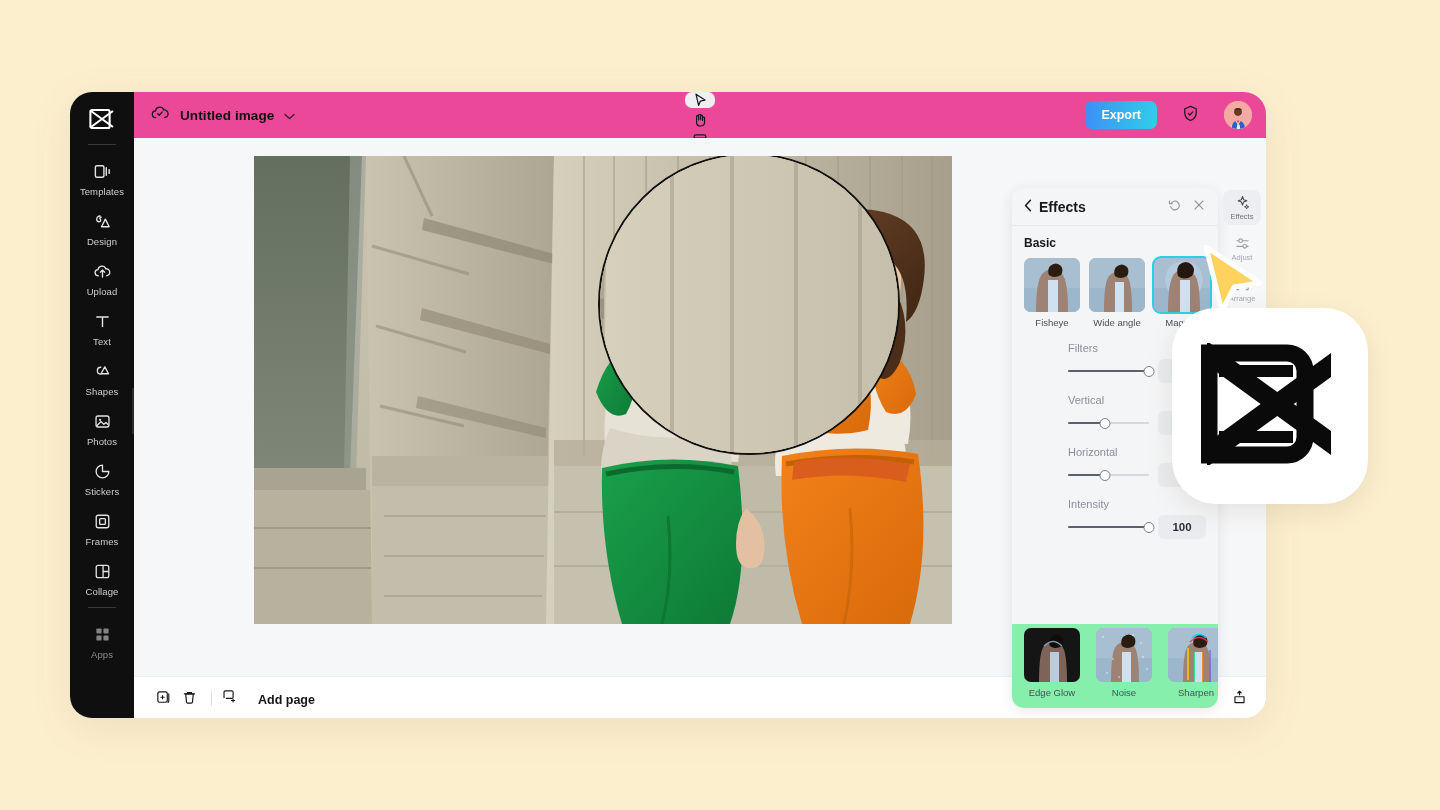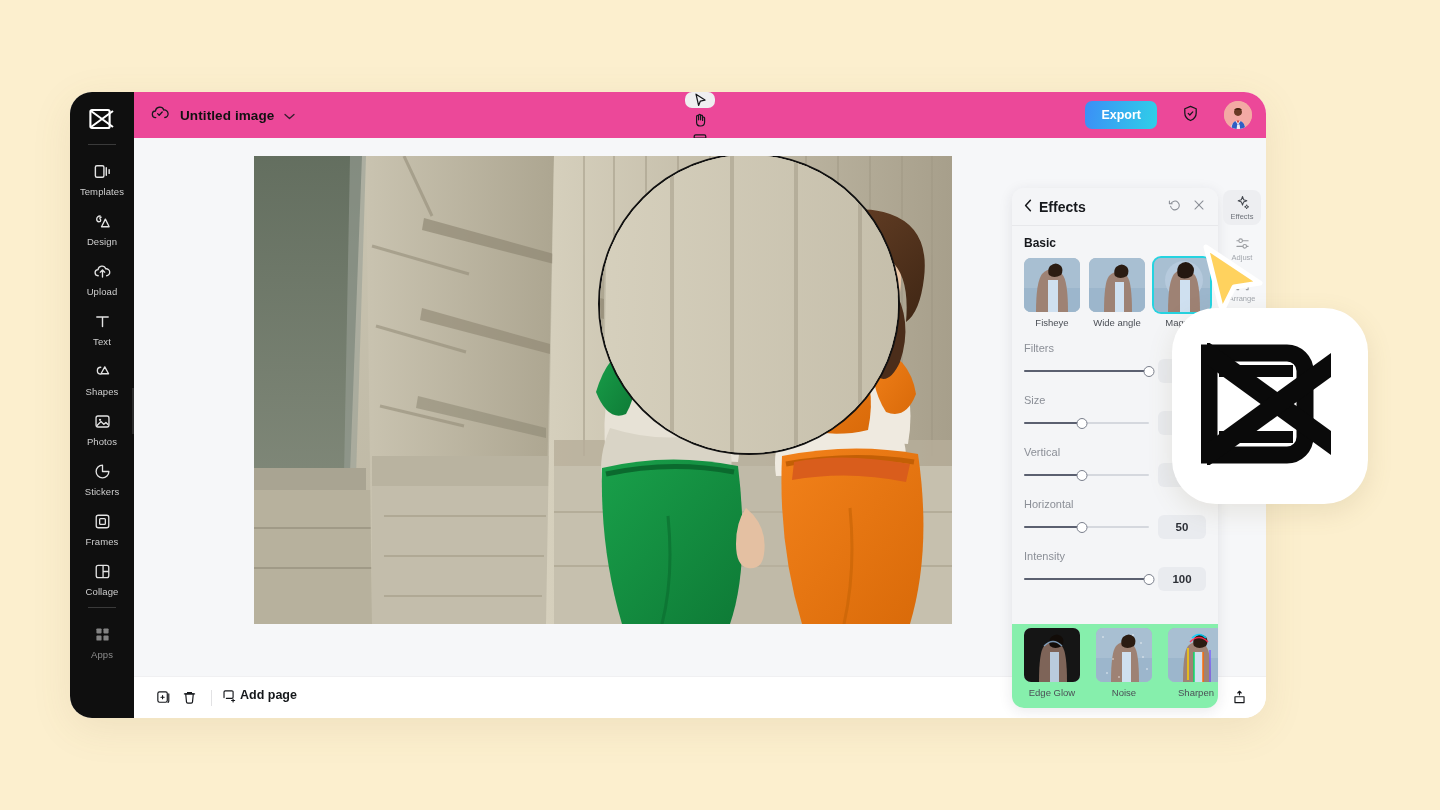--- a/index.html
+++ b/index.html
@@ -148,21 +148,21 @@
     width: 56px; height: 54px; border-radius: 7px; overflow: hidden;
     position: relative; background: #9fb4c6;
   }
   .thumb.sel .img { box-shadow: 0 0 0 2px #25D3E0; }
   .thumb .cap {
     font-size: 9.5px; color: #4b4f56; text-align: center;
     margin-top: 5px; white-space: nowrap; overflow:hidden; text-overflow: ellipsis;
   }
 
   .sliders { margin-top: 14px; }
-  .slider-row { margin-bottom: 11px; }
+  .slider-row { margin-bottom: 11px; margin-left: 44px; }
   .slider-lb { font-size: 11px; color: #8b8f97; margin-bottom: 5px; }
   .slider-line { display: flex; align-items: center; gap: 9px; }
   .track {
     position: relative; flex: 1; height: 14px; display:flex; align-items:center;
     cursor: pointer;
   }
   .track::before {
     content:""; position:absolute; left:0; right:0; height: 2px;
     background:#D5D8DE; border-radius: 2px;
   }
@@ -198,21 +198,21 @@
   .trail-item.dim svg { opacity:.5 }
   .trail-item.dim .tl { color:#a2a6ad }
 
   
   .bottombar {
     height: 42px; background:#fff; display:flex; align-items:center;
     padding: 0 14px 0 16px; flex: 0 0 42px; border-top: 1px solid #F0F0F2;
   }
   .bb-btn { width:26px; height:26px; display:flex; align-items:center; justify-content:center; cursor:pointer; border-radius:6px;}
   .bb-div { width:1px; height:16px; background:#E2E2E4; margin: 0 9px; }
-  .add-page { display:flex; align-items:flex-start; gap:3px; cursor:pointer; }
+  .add-page { display:flex; align-items:flex-end; gap:21px; cursor:pointer; }
   .add-page span { font-size: 12.5px; font-weight:700; color:#14171a; }
   .bb-right { margin-left:auto; display:flex; align-items:center; gap: 6px; }
   .pg { font-size: 12px; font-weight:700; color:#14171a; min-width: 26px; text-align:center;}
 
   
   .logo-card {
     position:absolute; left: 1172px; top: 308px;
     width: 196px; height: 196px;
     background:#fff; border-radius: 44px;
     box-shadow: 0 8px 26px rgba(130,110,70,.14);
@@ -702,30 +702,20 @@
                   <div class="slider-lb">Filters</div>
                   <div class="slider-line">
                     <div class="track">
                       <div class="fill" style="width:100%"></div>
                       <div class="knob" style="left:100%"></div>
                     </div>
                     <div class="num-box">100</div>
                   </div>
                 </div>
                 <div class="slider-row">
-                  <div class="slider-lb">Size</div>
-                  <div class="slider-line">
-                    <div class="track">
-                      <div class="fill" style="width:46%"></div>
-                      <div class="knob" style="left:46%"></div>
-                    </div>
-                    <div class="num-box">50</div>
-                  </div>
-                </div>
-                <div class="slider-row">
                   <div class="slider-lb">Vertical</div>
                   <div class="slider-line">
                     <div class="track">
                       <div class="fill" style="width:46%"></div>
                       <div class="knob" style="left:46%"></div>
                     </div>
                     <div class="num-box">50</div>
                   </div>
                 </div>
                 <div class="slider-row">

